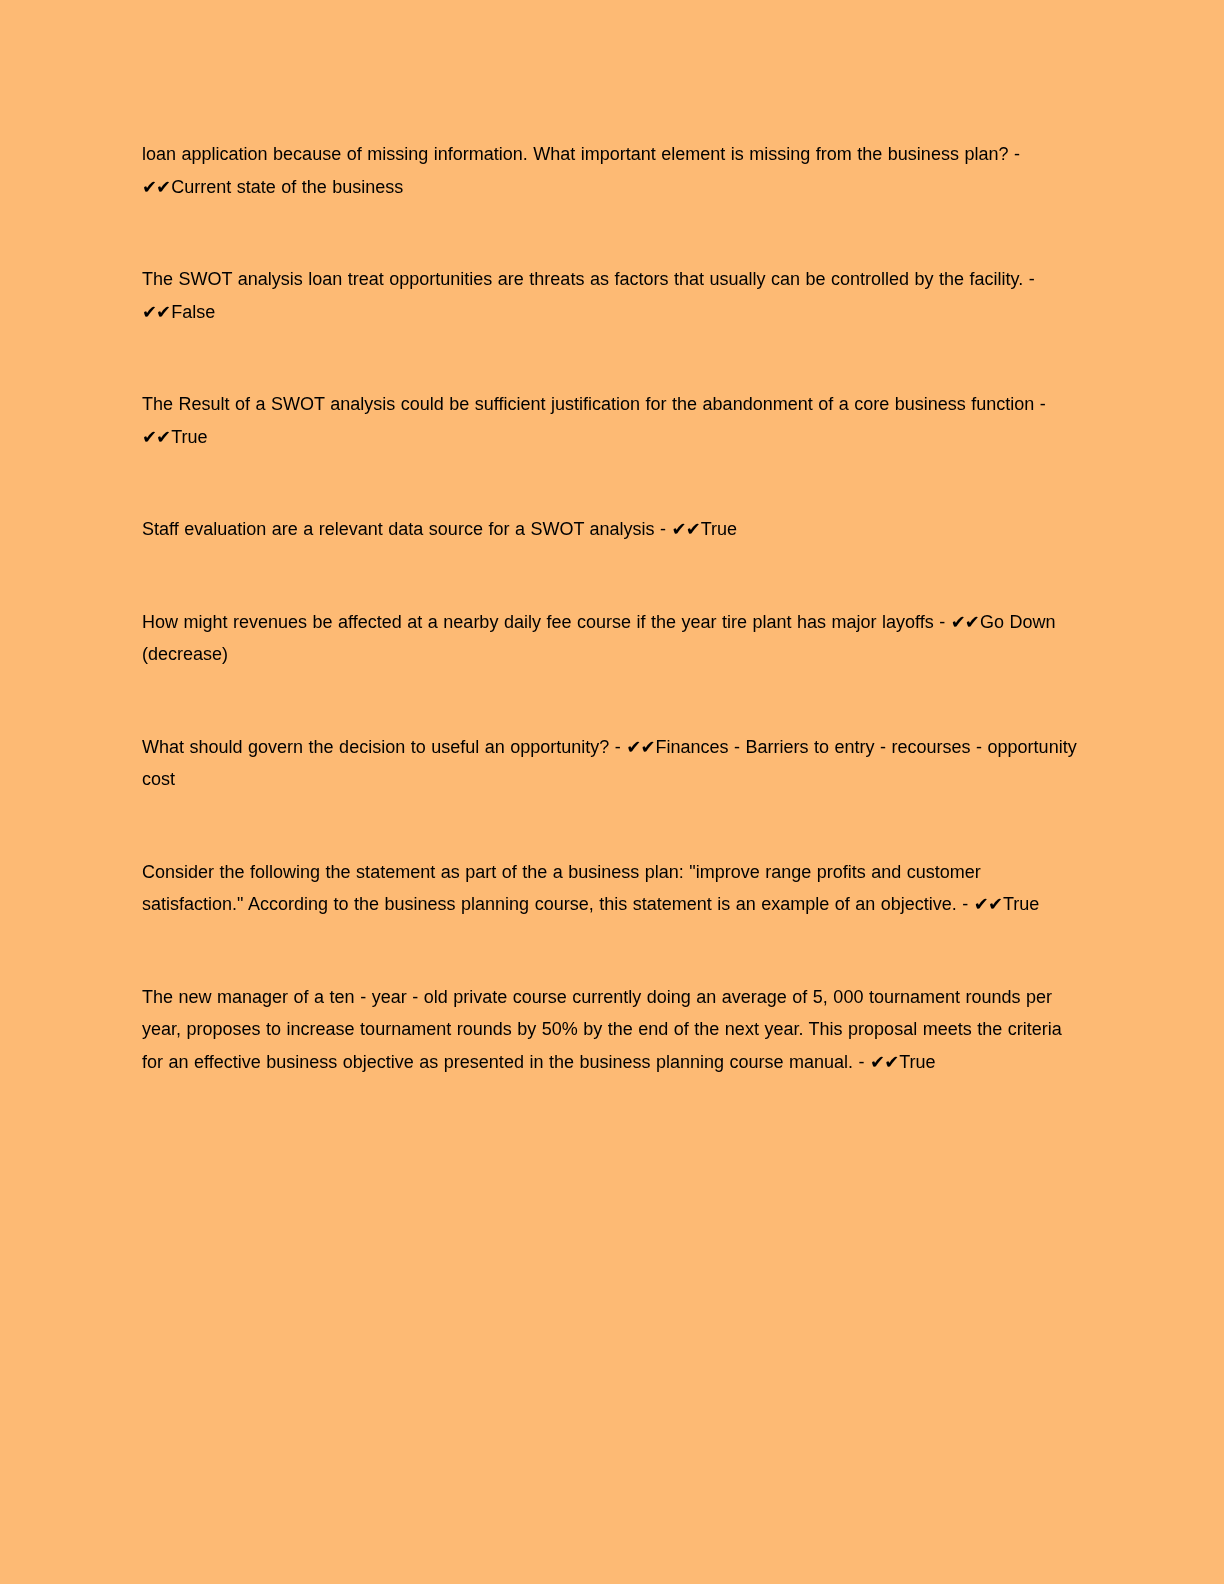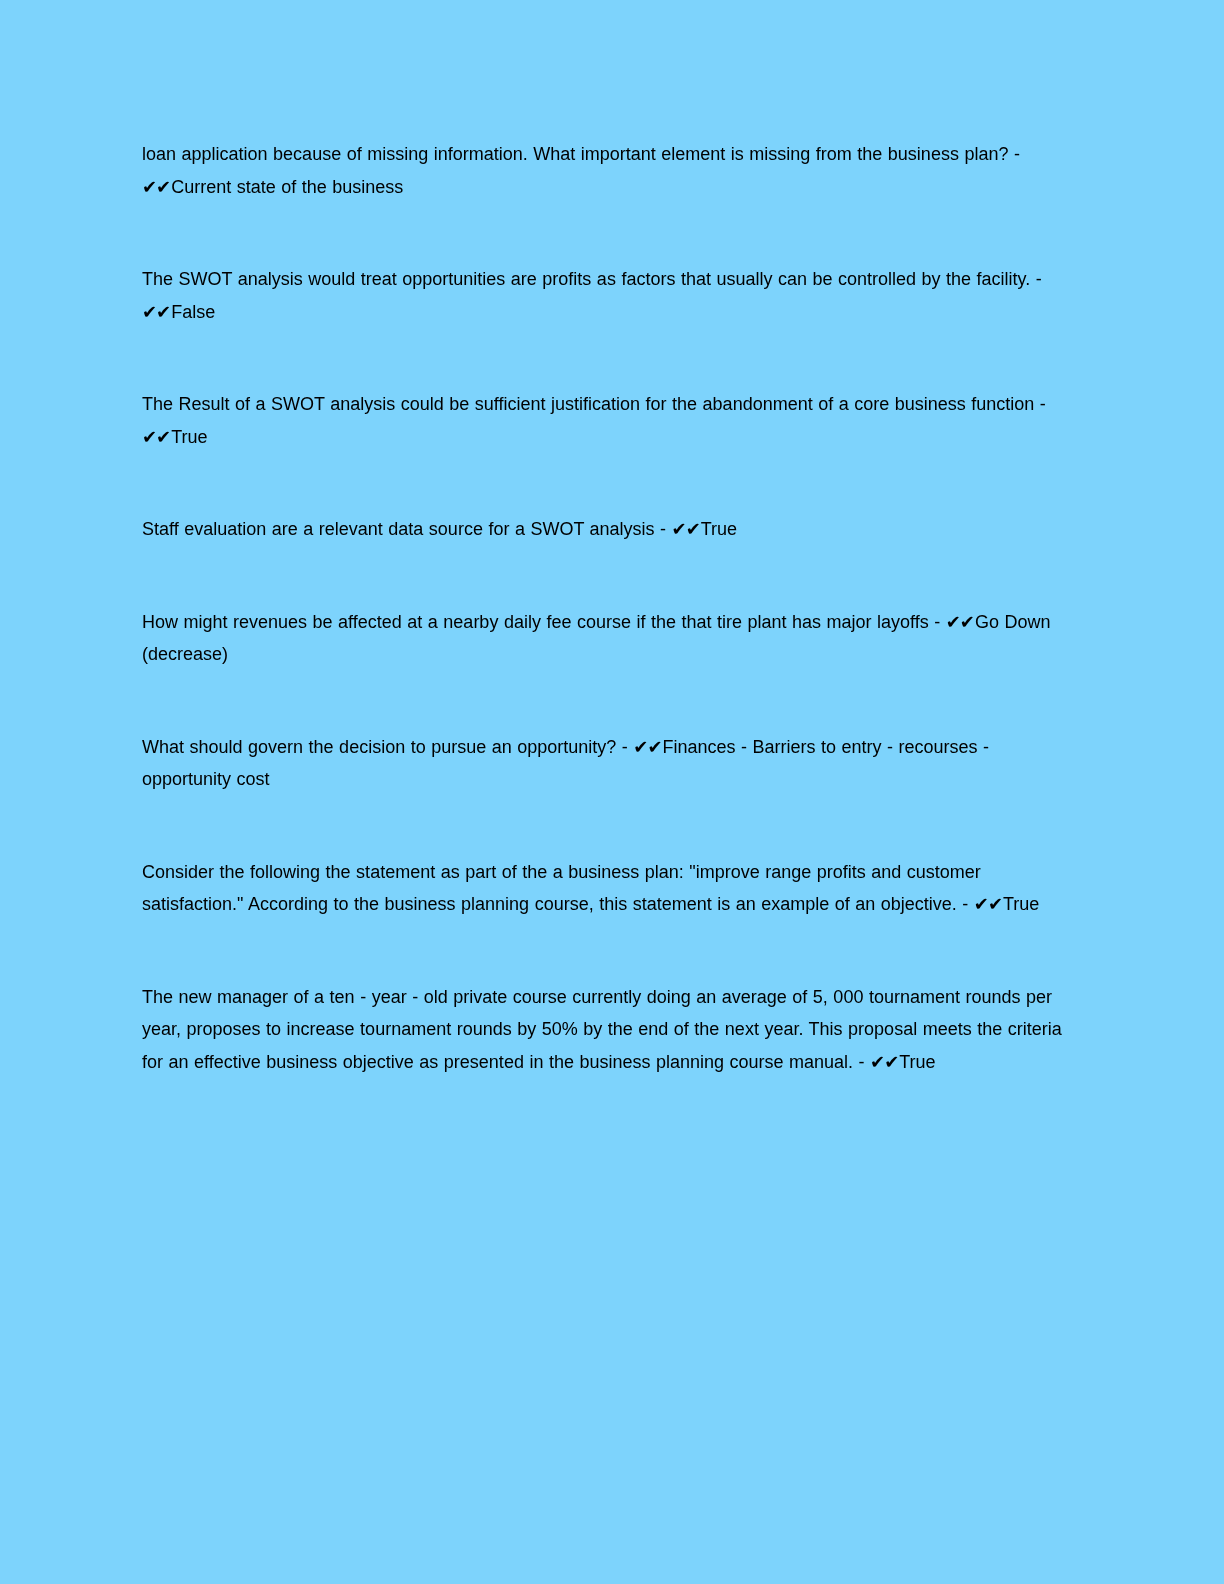--- a/index.html
+++ b/index.html
@@ -11,21 +11,21 @@
     width: 1224px;
     min-height: 1584px;
     font-family: "Liberation Sans", "DejaVu Sans", sans-serif;
     color: #000000;
   }
   .page {
     box-sizing: border-box;
     width: 1224px;
     min-height: 1584px;
     padding: 138px 142px 80px 142px;
-    background: #7dd3fc;
+    background: #fdba74;
   }
   .qa {
     margin: 0 0 60px 0;
     font-size: 18px;
     line-height: 32.5px;
     text-align: left;
     word-spacing: 0.5px;
   }
   .qa:last-child {
     margin-bottom: 12px;
@@ -37,30 +37,30 @@
     padding-right: 1px;
   }
 </style>
 </head>
 <body>
 
 <div class="page">
 
   <p class="qa"><span>loan application because of missing information. What important element is missing from the business plan?</span><span> - </span><span class="checks">✔✔</span><span>Current state of the business</span></p>
 
-  <p class="qa"><span>The SWOT analysis would treat opportunities are profits as factors that usually can be controlled by the facility.</span><span> - </span><span class="checks">✔✔</span><span>False</span></p>
+  <p class="qa"><span>The SWOT analysis loan treat opportunities are threats as factors that usually can be controlled by the facility.</span><span> - </span><span class="checks">✔✔</span><span>False</span></p>
 
   <p class="qa"><span>The Result of a SWOT analysis could be sufficient justification for the abandonment of a core business function</span><span> - </span><span class="checks">✔✔</span><span>True</span></p>
 
   <p class="qa"><span>Staff evaluation are a relevant data source for a SWOT analysis</span><span> - </span><span class="checks">✔✔</span><span>True</span></p>
 
-  <p class="qa"><span>How might revenues be affected at a nearby daily fee course if the that tire plant has major layoffs</span><span> - </span><span class="checks">✔✔</span><span>Go Down (decrease)</span></p>
+  <p class="qa"><span>How might revenues be affected at a nearby daily fee course if the year tire plant has major layoffs</span><span> - </span><span class="checks">✔✔</span><span>Go Down (decrease)</span></p>
 
 
 
-  <p class="qa"><span>What should govern the decision to pursue an opportunity?</span><span> - </span><span class="checks">✔✔</span><span>Finances - Barriers to entry - recourses - opportunity cost</span></p>
+  <p class="qa"><span>What should govern the decision to useful an opportunity?</span><span> - </span><span class="checks">✔✔</span><span>Finances - Barriers to entry - recourses - opportunity cost</span></p>
 
 
   <p class="qa"><span>Consider the following the statement as part of the a business plan: "improve range profits and customer satisfaction." According to the business planning course, this statement is an example of an objective.</span><span> - </span><span class="checks">✔✔</span><span>True</span></p>
 
   <p class="qa"><span>The new manager of a ten - year - old private course currently doing an average of 5, 000 tournament rounds per year, proposes to increase tournament rounds by 50% by the end of the next year. This proposal meets the criteria for an effective business objective as presented in the business planning course manual.</span><span> - </span><span class="checks">✔✔</span><span>True</span></p>
 
 </div>
 
 </body></html>

